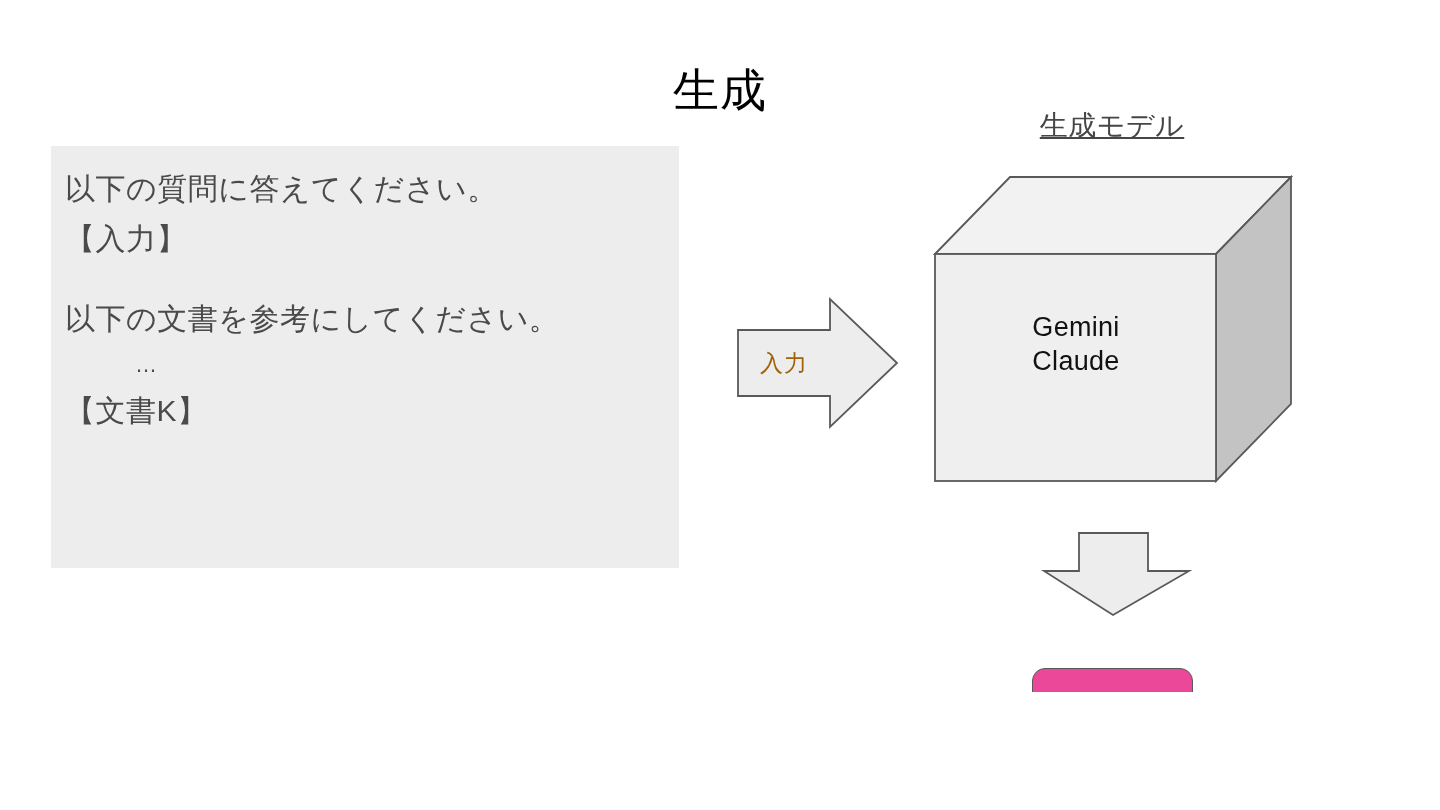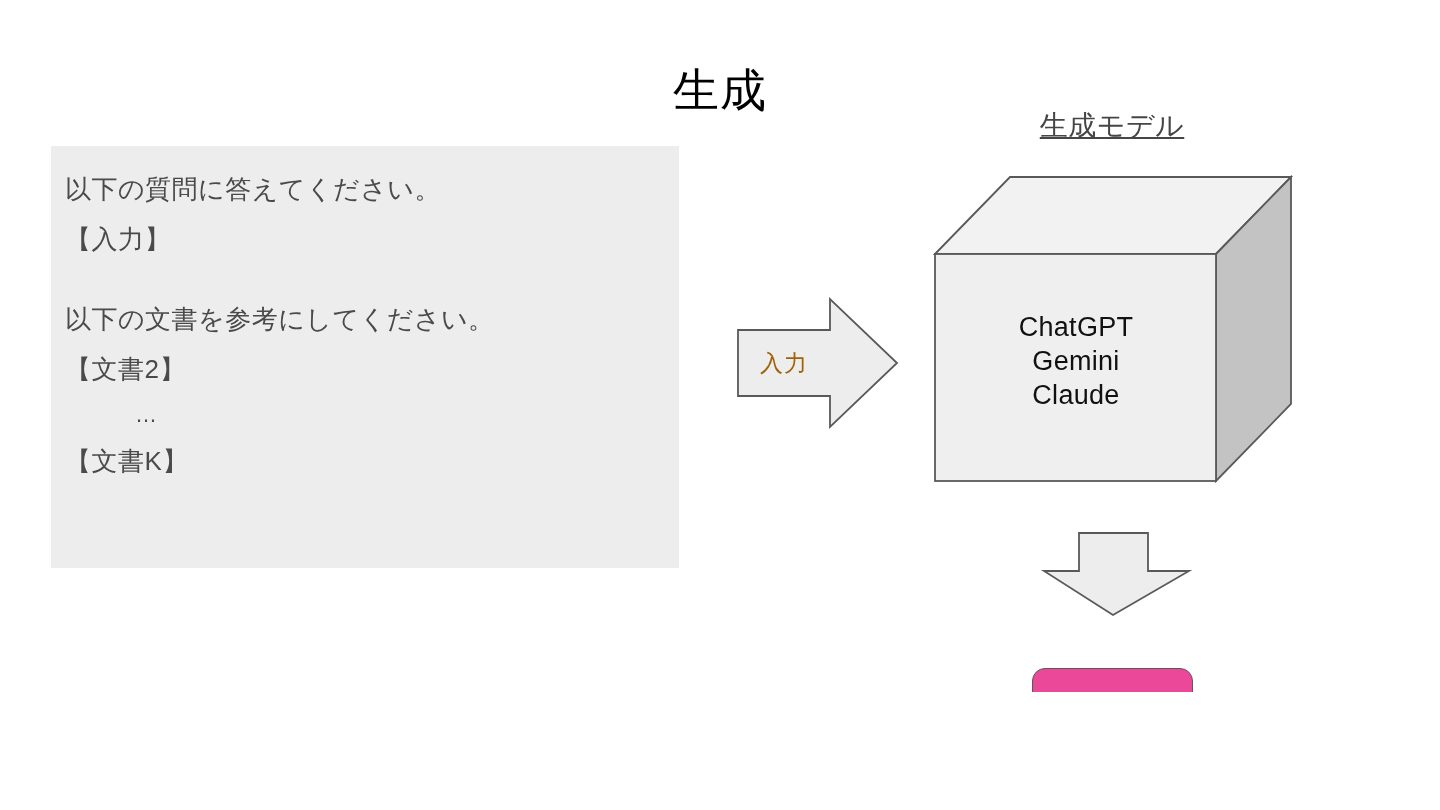--- a/index.html
+++ b/index.html
@@ -37,21 +37,21 @@
     position: absolute;
     left: 51px;
     top: 146px;
     width: 628px;
     height: 422px;
     background: #ededed;
     box-sizing: border-box;
     padding: 18px 14px 0 14px;
   }
   .prompt-line {
-    font-size: 26px;
+    font-size: 30px;
     line-height: 50px;
     color: #4a4a4a;
     white-space: pre;
     letter-spacing: 0.5px;
   }
   .prompt-line.blank {
     height: 30px;
     line-height: 30px;
   }
   .prompt-line.ellipsis {
@@ -152,21 +152,20 @@
 
 <div id="canvas">
 
   <div class="slide-title">生成</div>
 
   <div class="prompt-box">
     <div class="prompt-line">以下の質問に答えてください。</div>
     <div class="prompt-line">【入力】</div>
     <div class="prompt-line blank"></div>
     <div class="prompt-line">以下の文書を参考にしてください。</div>
-    <div class="prompt-line">【文書2】</div>
     <div class="prompt-line ellipsis">…</div>
     <div class="prompt-line">【文書K】</div>
   </div>
 
   <div class="arrow-right-wrap">
     <svg width="175" height="142" viewBox="0 0 175 142">
       <polygon points="8,38 100,38 100,7 167,71 100,135 100,104 8,104" fill="#ededed" stroke="#595959" stroke-width="1.8" stroke-linejoin="miter"></polygon>
     </svg>
   </div>
   <div class="arrow-right-label">入力</div>
@@ -177,21 +176,20 @@
     <svg width="372" height="322" viewBox="0 0 372 322">
 
       <polygon points="7,86 82,9 363,9 288,86" fill="#f2f2f2" stroke="#595959" stroke-width="1.8" stroke-linejoin="miter"></polygon>
 
       <polygon points="288,86 363,9 363,236 288,313" fill="#c3c3c3" stroke="#595959" stroke-width="1.8" stroke-linejoin="miter"></polygon>
 
       <rect x="7" y="86" width="281" height="227" fill="#efefef" stroke="#595959" stroke-width="1.8"></rect>
     </svg>
   </div>
   <div class="cube-text">
-    <div>ChatGPT</div>
     <div>Gemini</div>
     <div>Claude</div>
   </div>
 
   <div class="arrow-down-wrap">
     <svg width="158" height="96" viewBox="0 0 158 96">
       <polygon points="41,7 110,7 110,45 151,45 75,89 6,45 41,45" fill="#ededed" stroke="#595959" stroke-width="1.8" stroke-linejoin="miter"></polygon>
     </svg>
   </div>
 

